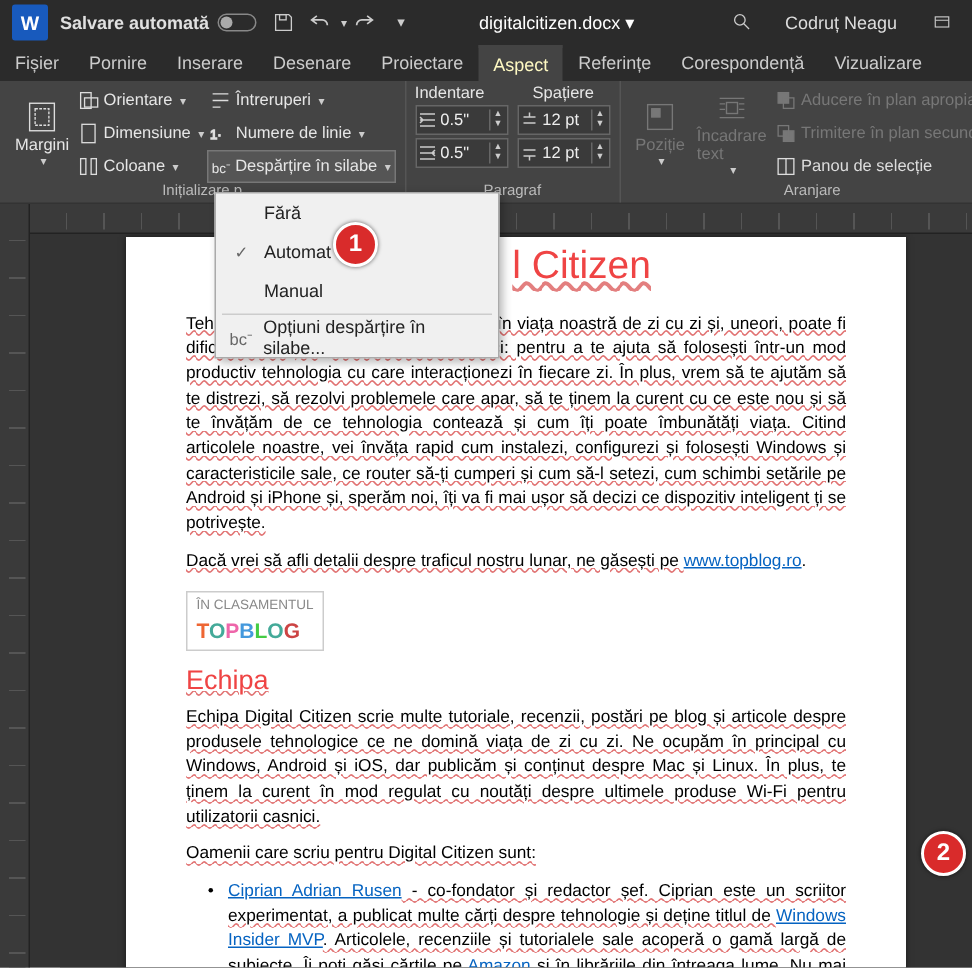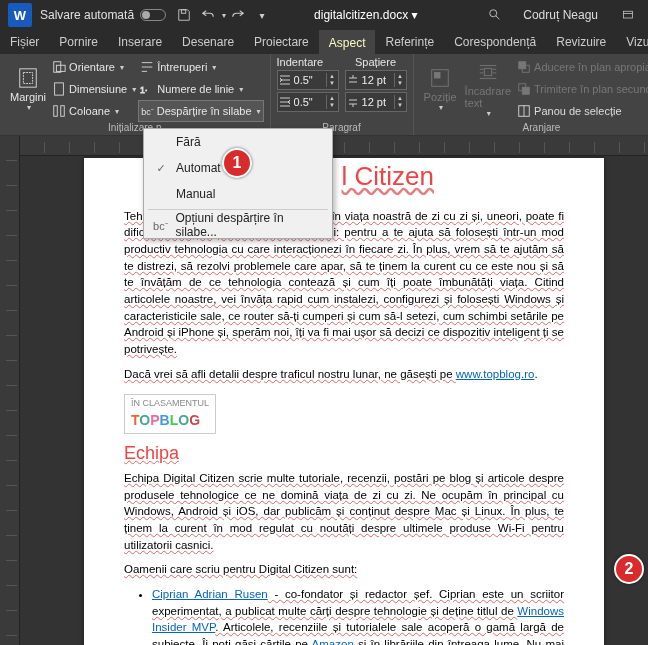--- a/index.html
+++ b/index.html
@@ -1,21 +1,21 @@
 <!DOCTYPE html>
 <html><head>
 <meta charset="utf-8">
 <style>
   * { box-sizing: border-box; margin: 0; padding: 0; font-family: "Segoe UI", Arial, sans-serif; }
   body { width: 648px; height: 645px; overflow: hidden; background: #444; position: relative; }
 
   
   .titlebar { height: 30px; background: #2b2b2b; display: flex; align-items: center; color: #e0e0e0; font-size: 12px; }
   .titlebar .app-icon { width: 24px; height: 24px; background: #185abd; color: #fff; display: flex; align-items: center; justify-content: center; font-weight: bold; font-size: 13px; margin: 0 4px 0 8px; border-radius: 2px; }
-  .titlebar .save-label { margin-left: 4px; }
+  .titlebar .save-label { margin-left: 4px; font-weight: bold; }
   .titlebar .toggle { width: 26px; height: 12px; border: 1px solid #888; border-radius: 6px; margin: 0 6px; position: relative; }
   .titlebar .toggle::after { content:""; position:absolute; width:8px; height:8px; background:#aaa; border-radius:50%; left:1px; top:1px; }
   .titlebar .qat-icon { width: 18px; height: 18px; margin: 0 3px; display:flex; align-items:center; justify-content:center; color:#ccc; fill:#ccc; }
   .titlebar .doc-name { flex: 0 0 auto; margin-left: 40px; color:#fff; }
   .titlebar .spacer { flex:1; }
   .titlebar .user { margin-right: 10px; color:#ddd; }
   .titlebar .search-icon { width:16px; margin-right: 20px; }
   .titlebar .window-btn { width: 40px; height: 30px; display:flex; align-items:center; justify-content:center; color:#ccc; }
 
   
@@ -112,21 +112,20 @@
 
 <div class="tabs">
   <div class="tab">Fișier</div>
   <div class="tab">Pornire</div>
   <div class="tab">Inserare</div>
   <div class="tab">Desenare</div>
   <div class="tab">Proiectare</div>
   <div class="tab active">Aspect</div>
   <div class="tab">Referințe</div>
   <div class="tab">Corespondență</div>
-  <div class="tab">Revizuire</div>
   <div class="tab">Vizualizare</div>
 
 </div>
 
 <div class="ribbon">
   <div class="group">
     <div class="rows" style="display:flex;">
       <div class="big-btn">
         <svg class="ico" viewBox="0 0 24 24">
             <rect x="3" y="2" width="18" height="20" fill="none" stroke="#ddd"></rect>

